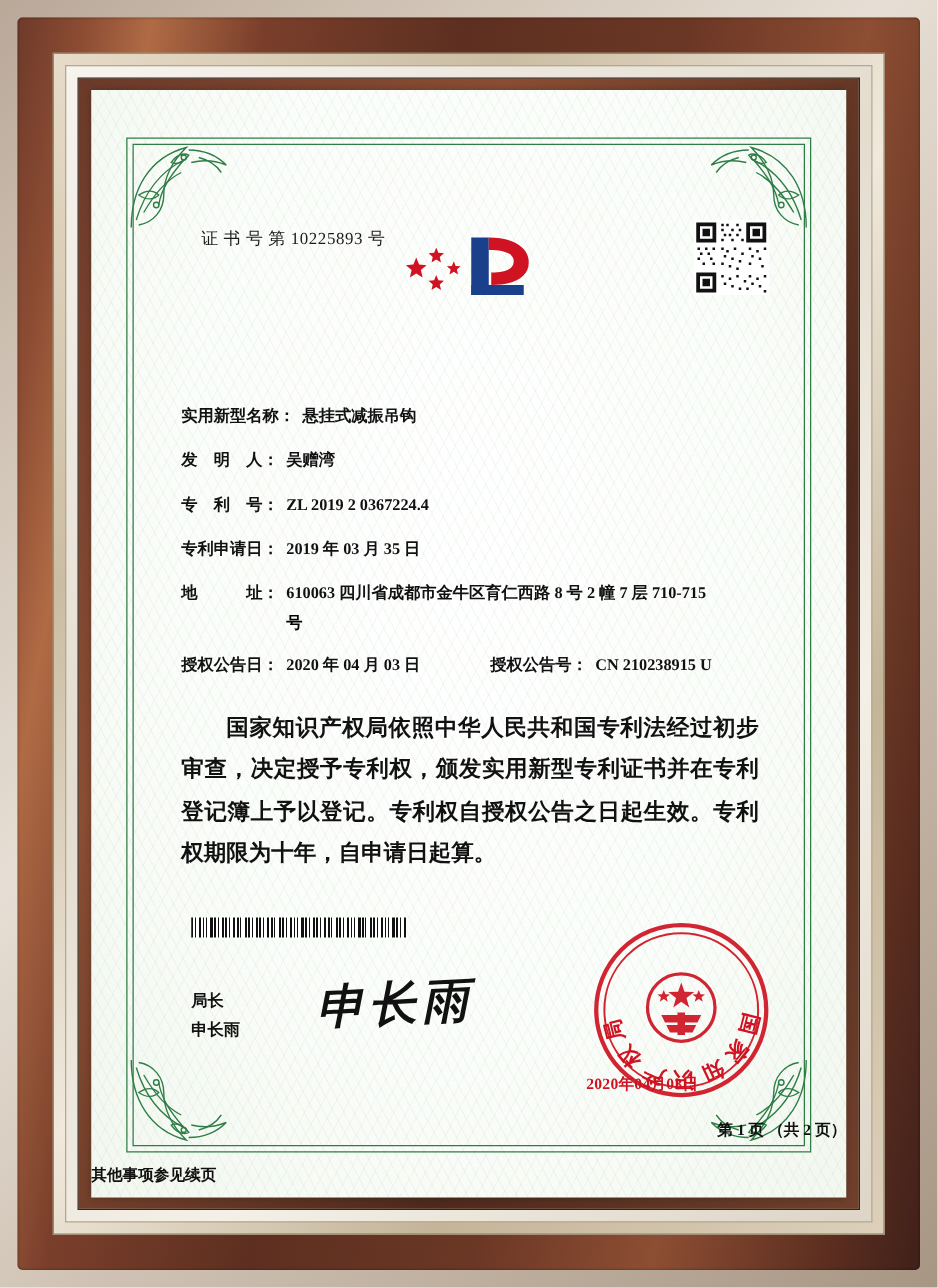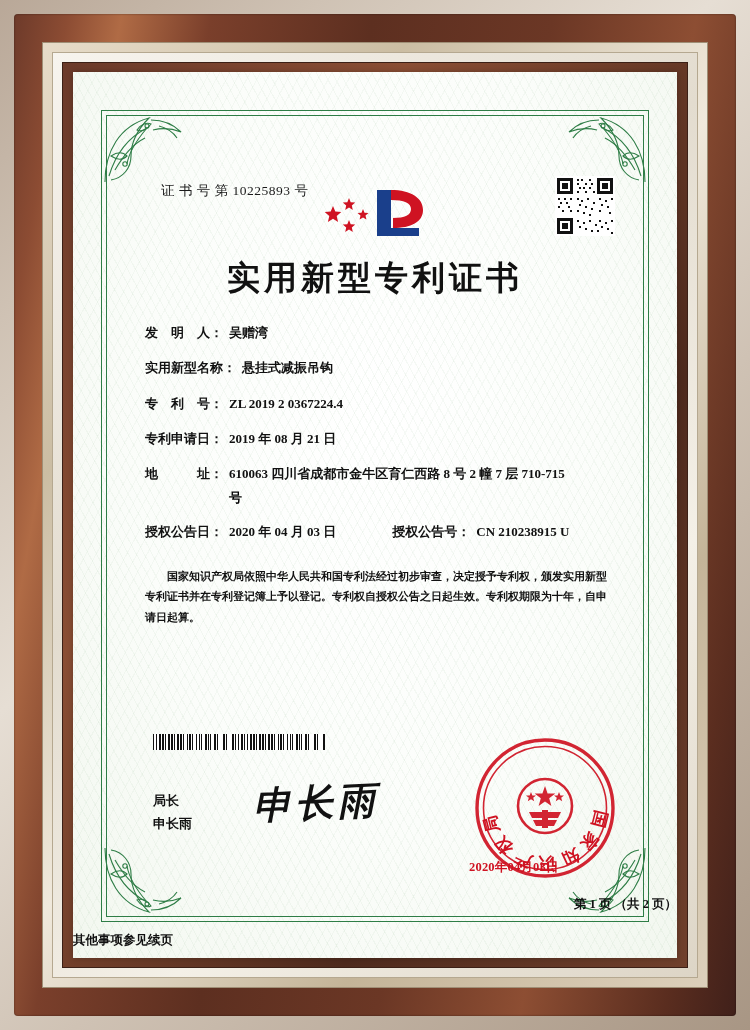--- a/index.html
+++ b/index.html
@@ -190,21 +190,21 @@
     font-size: 13px;
     font-weight: 600;
     margin: -12px 0 16px 84px;
   }
 
   
   .para {
     position: absolute;
     left: 72px;
     width: 462px;
-    font-size: 11px;
+    font-size: 18px;
     line-height: 1.85;
     color: #111;
     text-align: justify;
     font-weight: 600;
   }
   .para.p1 { top: 494px; text-indent: 2em; }
   .para.p2 { top: 566px; text-indent: 2em; }
 
   
   .barcode {
@@ -421,38 +421,37 @@
           <polygon points="34,44 35.7,48.2 40.2,48.5 36.8,51.5 37.8,55.9 34,53.5 30.2,55.9 31.2,51.5 27.8,48.5 32.3,48.2"></polygon>
           <polygon points="48,33 49.5,36.7 53.5,37 50.5,39.6 51.4,43.5 48,41.4 44.6,43.5 45.5,39.6 42.5,37 46.5,36.7"></polygon>
         </g>
 
         <path d="M62 60 L62 14 L76 14 L76 60 Z" fill="#1a3f8b"></path>
         <path d="M76 14 C96 14 108 22 108 34 C108 46 96 52 78 52 L78 42 C90 42 96 39 96 33 C96 27 89 24 76 24 Z" fill="#cf1322"></path>
         <path d="M62 60 L62 52 L104 52 L104 60 Z" fill="#1a3f8b"></path>
       </svg>
     </div>
 
-    <div class="main-title">实用新型专利证书</div>
 
     <div class="fields">
+      <div class="row">
+        <span class="lbl">实用新型名称：</span>
+        <span class="val">悬挂式减振吊钩</span>
+      </div>
       <div class="row">
         <span class="lbl">发　明　人：</span>
         <span class="val">吴赠湾</span>
-      </div>
-      <div class="row">
-        <span class="lbl">实用新型名称：</span>
-        <span class="val">悬挂式减振吊钩</span>
       </div>
       <div class="row">
         <span class="lbl">专　利　号：</span>
         <span class="val">ZL 2019 2 0367224.4</span>
       </div>
       <div class="row">
         <span class="lbl">专利申请日：</span>
-        <span class="val">2019 年 08 月 21 日</span>
+        <span class="val">2019 年 03 月 35 日</span>
       </div>
       <div class="row">
         <span class="lbl">地　　　址：</span>
         <span class="val">610063 四川省成都市金牛区育仁西路 8 号 2 幢 7 层 710-715</span>
       </div>
       <div class="addr-cont">号</div>
       <div class="row two-col">
         <span class="lbl">授权公告日：</span>
         <span class="val" style="flex:0 0 auto;">2020 年 04 月 03 日</span>
         <span class="val2">授权公告号：</span>

